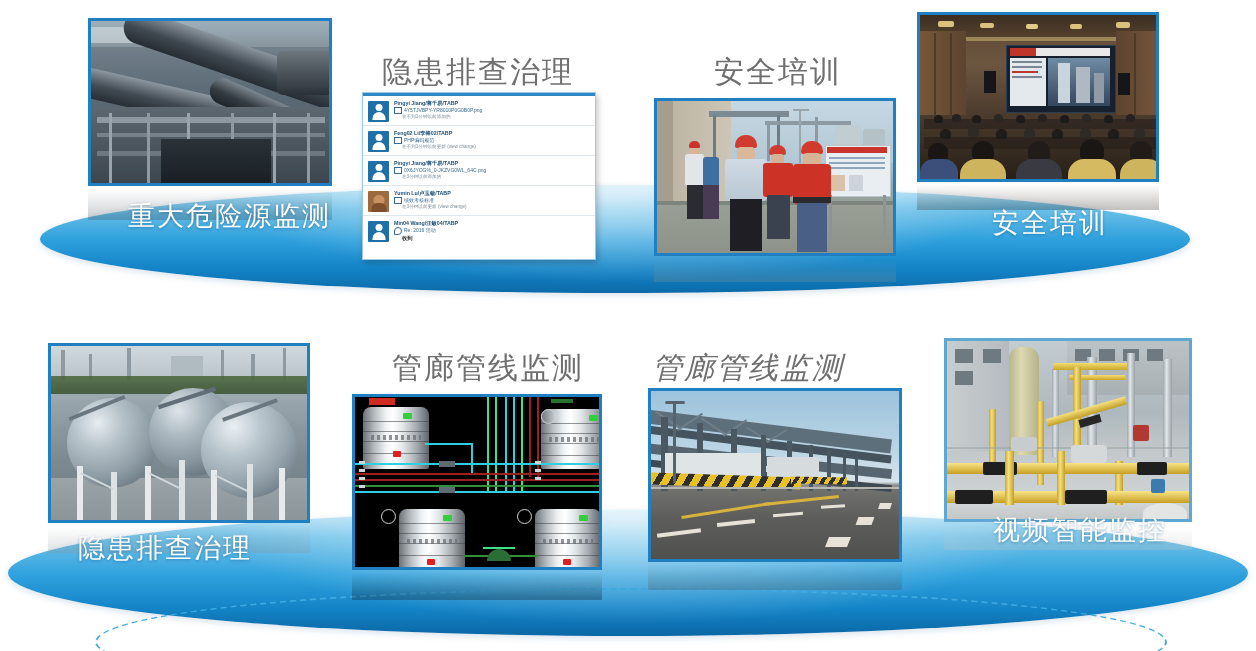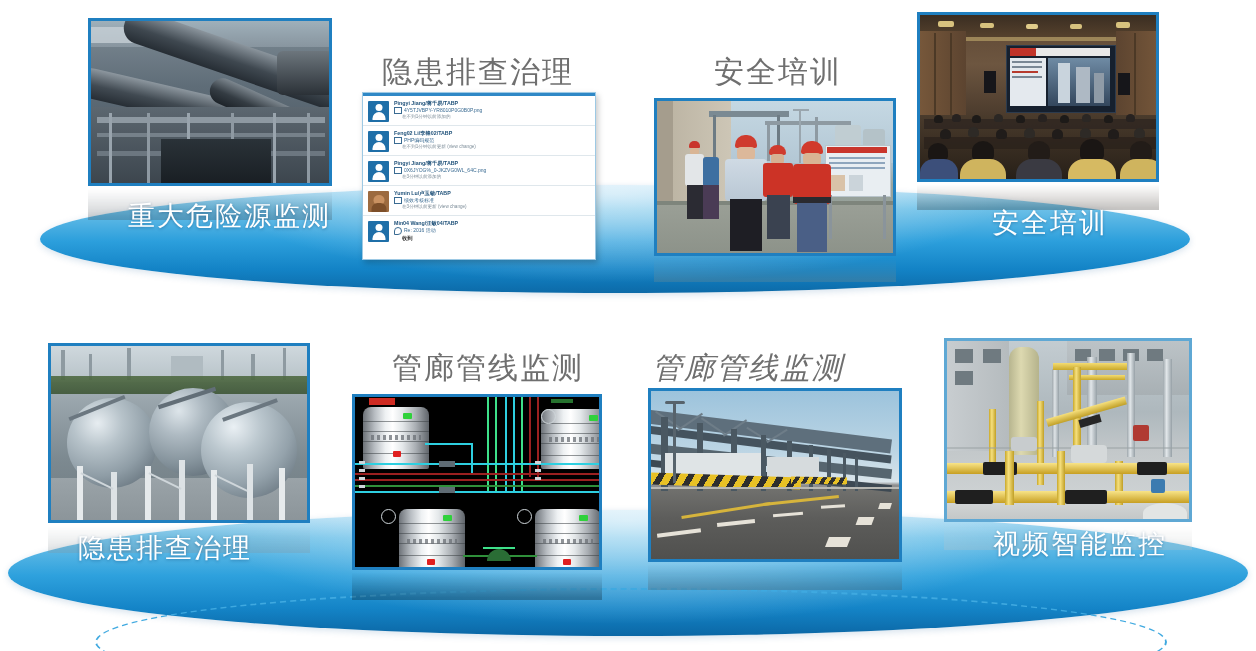--- a/index.html
+++ b/index.html
@@ -615,16 +615,16 @@
         <div style="position:absolute;left:196px;top:162px;width:44px;height:20px;background:#e2e5e4;border-radius:50% 50% 0 0;"></div>
         <div style="position:absolute;left:0;top:106px;width:248px;height:2px;background:#9aa1a4;opacity:.5;"></div>
 
         <div style="position:absolute;left:124px;top:104px;width:36px;height:18px;background:#d5d9da;border-radius:4px;"></div>
         <div style="position:absolute;left:64px;top:96px;width:26px;height:14px;background:#c8ccce;border-radius:3px;"></div>
         <div style="position:absolute;left:186px;top:84px;width:16px;height:16px;background:#b03a32;border-radius:2px;"></div>
         <div style="position:absolute;left:204px;top:138px;width:14px;height:14px;background:#3c7bb0;border-radius:2px;"></div>
       </div>
     </div>
     <div class="reflect" style="left:944px;top:522px;width:248px;height:28px;background:linear-gradient(to top,#d0d3d3,#bfc3c3);"></div>
-    <div class="label-white" style="left:993px;top:526px;">视频智能监控</div>
+    <div class="label-white" style="left:993px;top:512px;">视频智能监控</div>
   </div>
 
 </div>
 
 </body></html>

